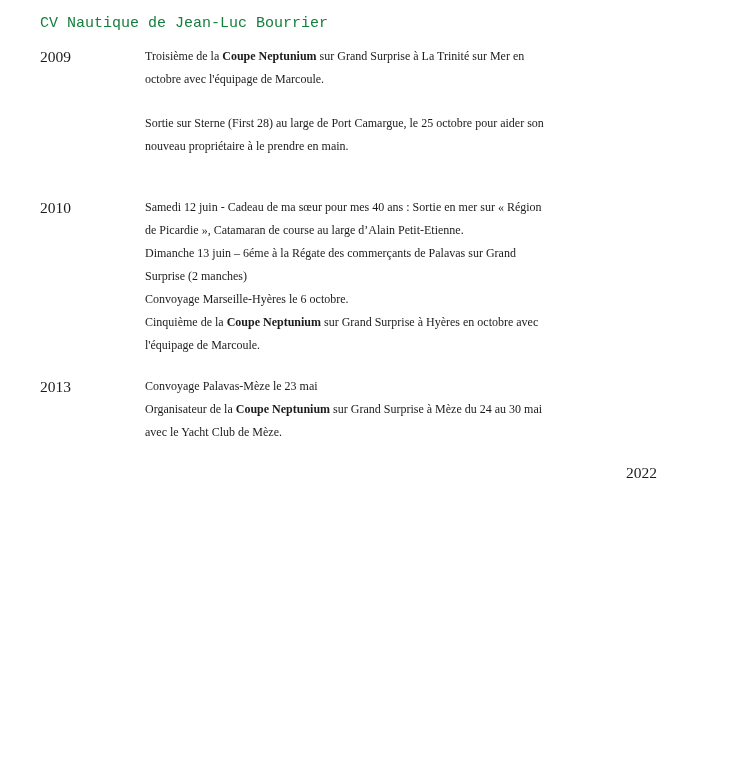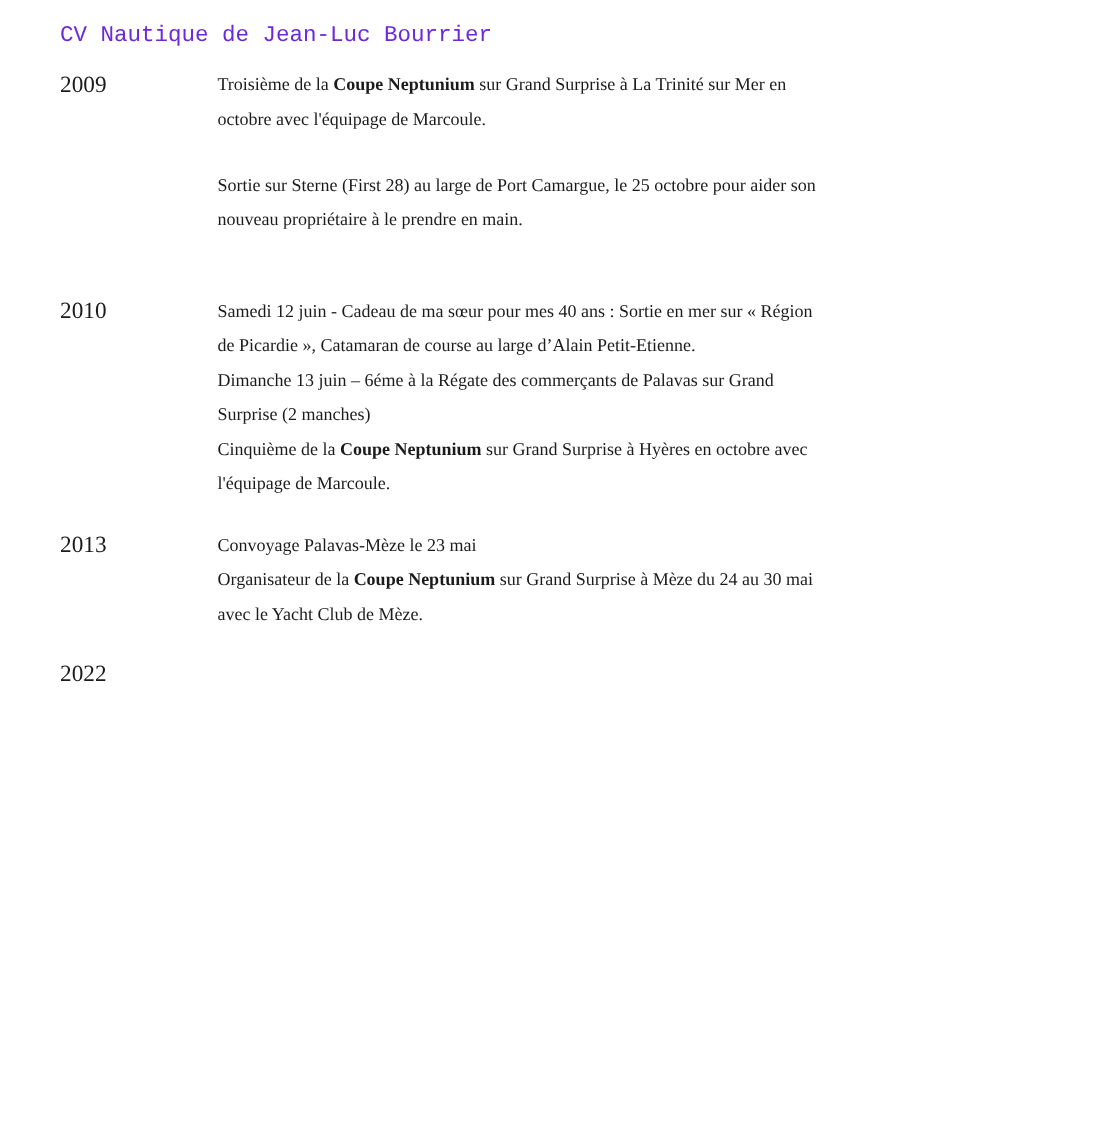--- a/index.html
+++ b/index.html
@@ -16,32 +16,32 @@
   }
   .page {
     padding: 14px 0 0 40px;
     box-sizing: border-box;
     width: 731px;
   }
   .doc-header {
     font-family: "Liberation Mono", "DejaVu Sans Mono", monospace;
     font-size: 15px;
     line-height: 20px;
-    color: #6d28d9;
+    color: #15803d;
     white-space: nowrap;
   }
   .entries {}
   .entry {
     display: flex;
     align-items: flex-start;
   }
   .entries .entry:nth-child(1) { margin-top: 11px; }
   .entries .entry:nth-child(2) { margin-top: 38px; }
   .entries .entry:nth-child(3) { margin-top: 18px; }
-  .entries .entry:nth-child(4) { margin-top: 17px; }
+  .entries .entry:nth-child(4) { margin-top: 17px; justify-content: flex-end; }
   .year {
     flex: none;
     width: 105px;
     font-size: 15.5px;
     line-height: 23px;
   }
   .text-col {
     flex: none;
     width: 578px;
   }
@@ -79,20 +79,23 @@
         <div class="text-col">
           <div class="paragraph">
             <div class="line"><span class="seg">Samedi 12 juin - Cadeau de ma sœur pour mes 40 ans : Sortie en mer sur « Région</span></div>
             <div class="line"><span class="seg">de Picardie », Catamaran de course au large d’Alain Petit-Etienne.</span></div>
           </div>
           <div class="paragraph">
             <div class="line"><span class="seg">Dimanche 13 juin – 6éme à la Régate des commerçants de Palavas sur Grand</span></div>
             <div class="line"><span class="seg">Surprise (2 manches)</span></div>
           </div>
           <div class="paragraph">
+            <div class="line"><span class="seg">Convoyage Marseille-Hyères le 6 octobre.</span></div>
+          </div>
+          <div class="paragraph">
             <div class="line"><span class="seg">Cinquième de la </span><span class="seg bold">Coupe Neptunium</span><span class="seg"> sur Grand Surprise à Hyères en octobre avec</span></div>
             <div class="line"><span class="seg">l'équipage de Marcoule.</span></div>
           </div>
         </div>
       </div>
       <div class="entry">
         <div class="year">2013</div>
         <div class="text-col">
           <div class="paragraph">
             <div class="line"><span class="seg">Convoyage Palavas-Mèze le 23 mai</span></div>

